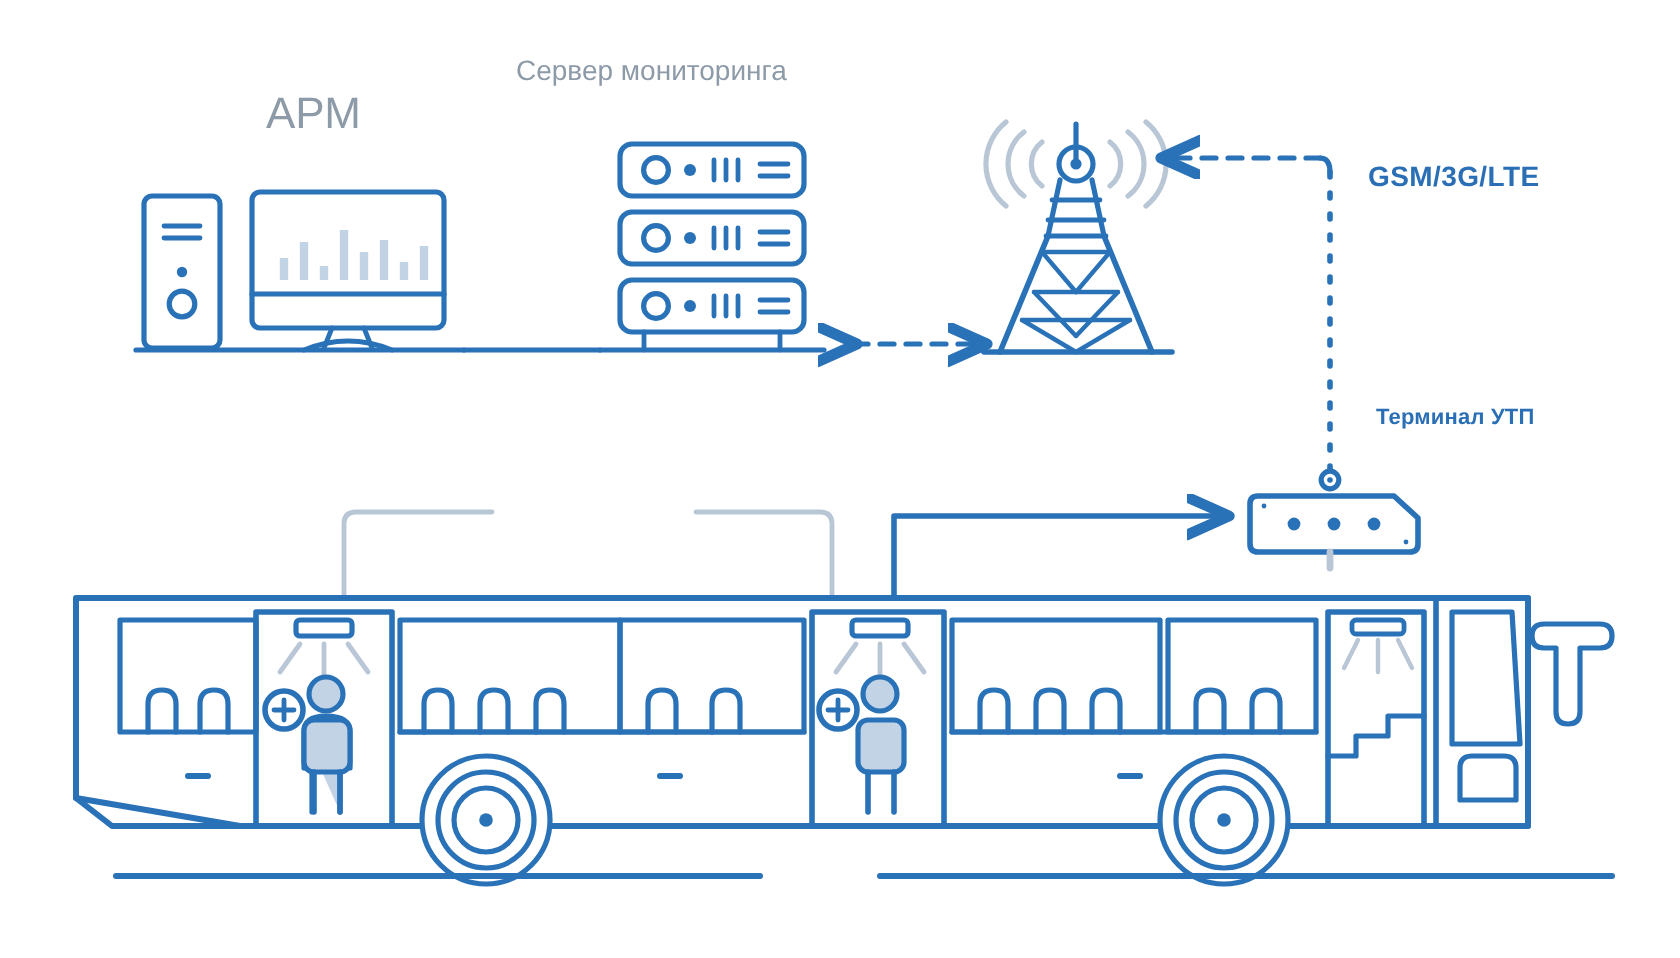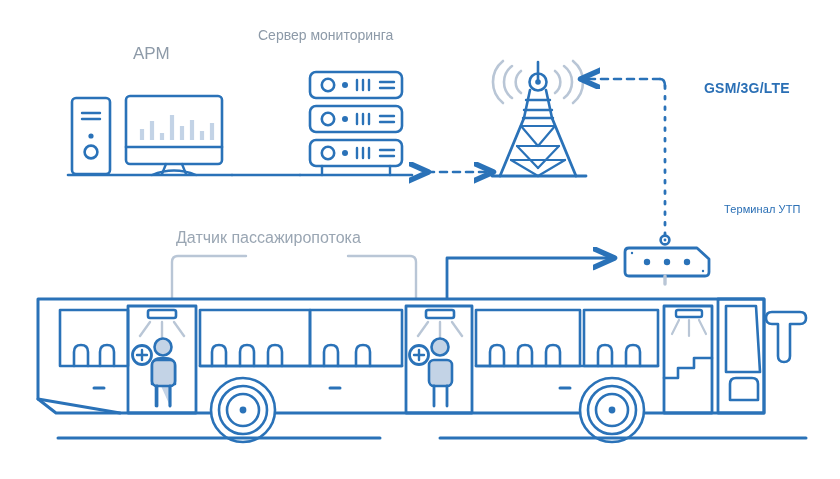--- a/index.html
+++ b/index.html
@@ -8,25 +8,25 @@
     width:840px;height:479px;overflow:hidden;position:relative;
   }
   #stage{position:relative;width:840px;height:479px;background:#fff;}
   svg#diagram{display:block;width:840px;height:479px;}
   .lbl{
     position:absolute;
     color:#7f8c9b;
     white-space:nowrap;
     font-weight:400;
   }
-  .lbl-arm{font-size:17px;color:#8d9aa8;}
+  .lbl-arm{font-size:22px;color:#8d9aa8;}
   .lbl-server{font-size:14px;color:#8d9aa8;}
   .lbl-sensor{font-size:16px;color:#9aa6b3;}
   .lbl-gsm{font-size:14px;color:#2a6fb5;font-weight:700;letter-spacing:.2px;}
-  .lbl-term{font-size:11px;color:#2a6fb5;font-weight:400;letter-spacing:.1px;margin-left:36px;}
+  .lbl-term{font-size:11px;color:#2a6fb5;font-weight:700;letter-spacing:.1px;}
 </style>
 </head>
 <body>
 
 <div id="stage">
 
   <svg id="diagram" viewBox="0 0 840 479">
     <defs>
       <marker id="arrowSolid" markerWidth="9" markerHeight="9" refX="7" refY="4" orient="auto">
         <path d="M0,0.6 L7.6,4 L0,7.4" fill="none" stroke="#2a72b8" stroke-width="1.9" stroke-linecap="round" stroke-linejoin="round"></path>
@@ -287,19 +287,18 @@
 
       <line x1="58" y1="438" x2="380" y2="438" stroke-width="3"></line>
       <line x1="440" y1="438" x2="806" y2="438" stroke-width="3"></line>
     </g>
   </svg>
 
   <div class="lbl lbl-arm" style="left:133px;top:44px;">АРМ</div>
 
   <div class="lbl lbl-server" style="left:258px;top:27px;">Сервер мониторинга</div>
 
-  <div class="lbl lbl-gsm" style="left:704px;top:80px;">GSM/3G/LTE</div>
+  <div class="lbl lbl-gsm" style="left:684px;top:80px;">GSM/3G/LTE</div>
 
   <div class="lbl lbl-term" style="left:688px;top:203px;">Терминал УТП</div>
 
-  <div class="lbl lbl-sensor" style="left:176px;top:229px;">Датчик пассажиропотока</div>
 
 </div>
 
 </body></html>

